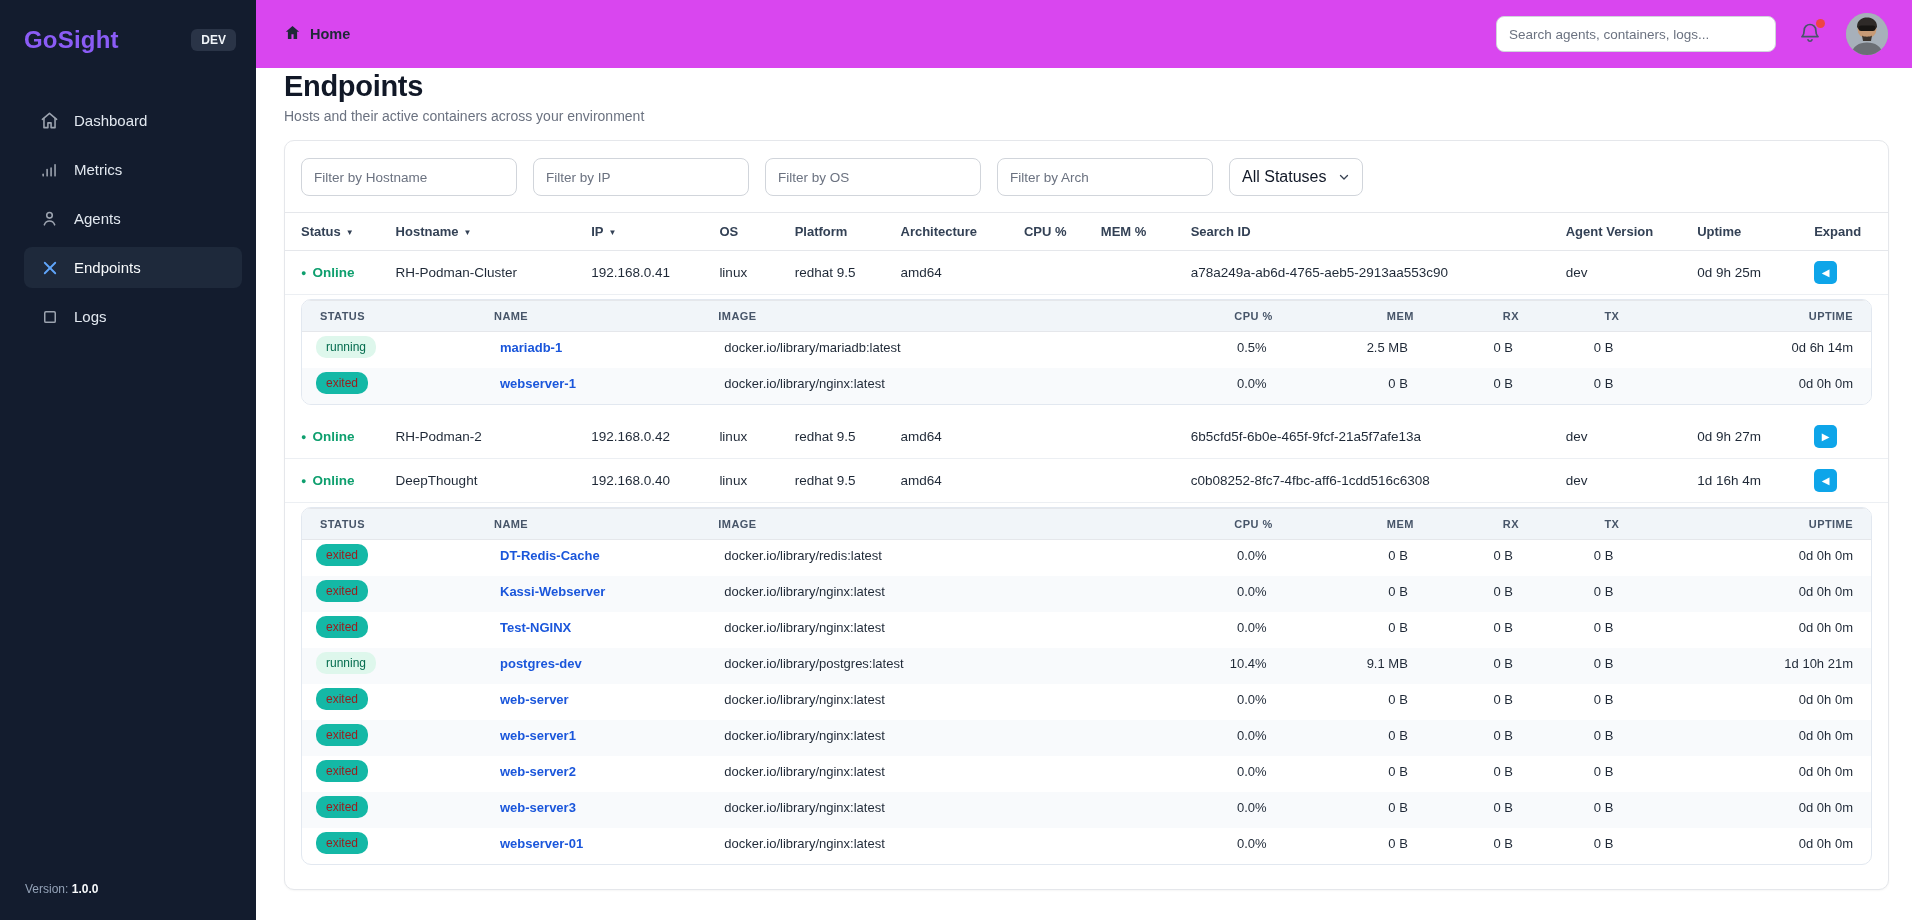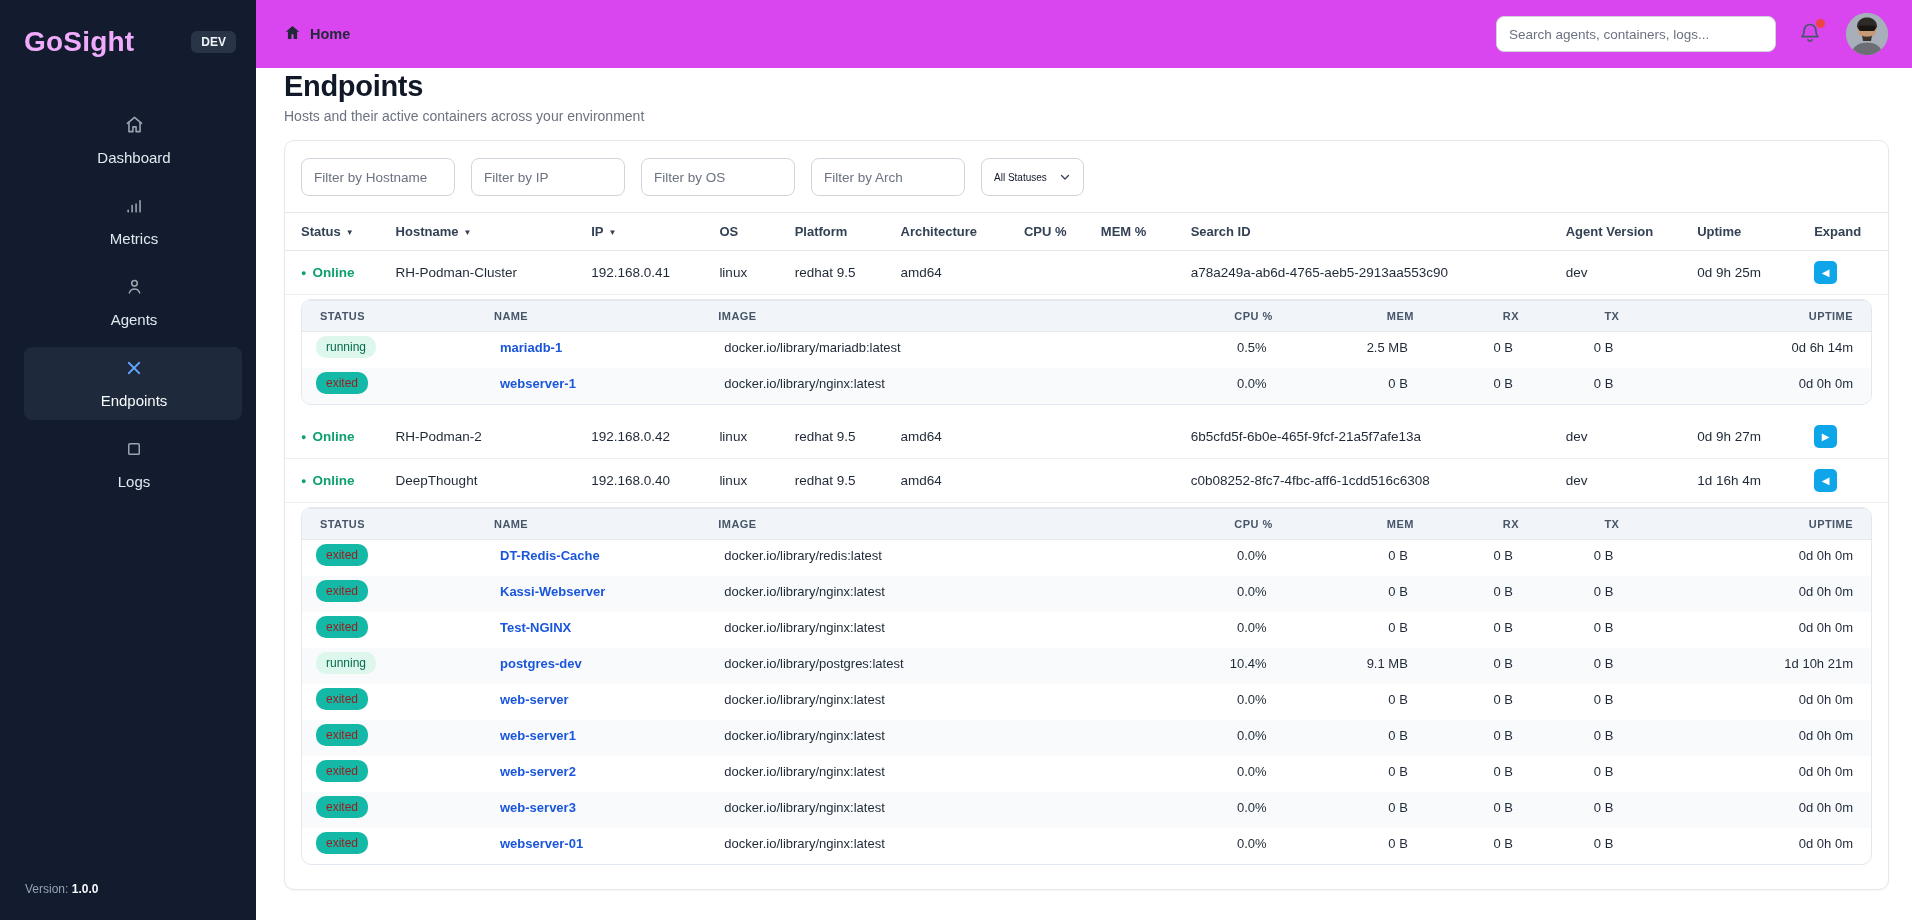--- a/index.html
+++ b/index.html
@@ -6,25 +6,25 @@
   html,body { width:1912px; height:920px; overflow:hidden; background:#fff;
     font-family:"Liberation Sans","DejaVu Sans",sans-serif; color:#1f2937; }
 
   
   .app { display:flex; width:100%; height:100%; }
   .sidebar { width:256px; height:100%; background:#131c2e; display:flex; flex-direction:column; flex-shrink:0; }
   .main { flex:1; display:flex; flex-direction:column; height:100%; overflow:hidden; }
 
   
   .brand-row { display:flex; align-items:center; justify-content:space-between; padding:26px 20px 10px 24px; }
-  .brand { color:#f0abfc; font-size:28px; font-weight:bold; letter-spacing:.2px; cursor:pointer; }
+  .brand { color:#8b5cf6; font-size:24px; font-weight:bold; letter-spacing:.2px; cursor:pointer; }
   .env-badge { background:#2a3447; color:#f1f5f9; font-size:12px; font-weight:bold; padding:4px 10px; border-radius:6px; }
   .nav { margin-top:36px; display:flex; flex-direction:column; gap:8px; padding:0 14px 0 24px; }
   .nav-item { display:flex; align-items:center; gap:15px; padding:11px 14px 11px 16px; border-radius:8px;
-    color:#e2e8f0; font-size:15px; cursor:pointer;flex-direction:column; }
+    color:#e2e8f0; font-size:15px; cursor:pointer; }
   .nav-item .nicon { width:19px; height:19px; display:inline-flex; align-items:center; justify-content:center; flex-shrink:0; }
   .nav-item.active { background:#1e293b; color:#f8fafc; }
   .nav-item svg { stroke:#9ca3af; }
   .nav-item.active svg { stroke:#60a5fa; }
   .sidebar-footer { margin-top:auto; padding:0 24px 24px 25px; font-size:12px; color:#94a3b8; }
   .sidebar-footer b { color:#f8fafc;text-align:center; }
 
   
   .topbar { height:68px; display:flex; align-items:center; justify-content:space-between; padding:0 24px 0 28px; background:#d946ef; flex-shrink:0; }
   .breadcrumb { display:flex; align-items:center; gap:9px; font-size:14.5px; font-weight:bold; color:#1f2937; cursor:pointer; }
@@ -38,25 +38,25 @@
 
   
   .page-head { padding:2px 24px 0 28px; }
   .page-title { font-size:29px; font-weight:800; color:#111827; letter-spacing:-.3px; }
   .page-sub { font-size:14px; color:#6b7280; margin-top:5px; }
 
   
   .card { margin:16px 23px 0 28px; background:#fff; border:1px solid #e5e7eb; border-radius:10px;
     box-shadow:0 1px 2px rgba(0,0,0,.04); padding-bottom:14px; }
   .filter-row { display:flex; align-items:center; gap:16px; padding:17px 16px 16px 16px; }
-  .filter-input { width:154px; height:38px; border:1px solid #d1d5db; border-radius:8px; padding:0 12px;
+  .filter-input { width:216px; height:38px; border:1px solid #d1d5db; border-radius:8px; padding:0 12px;
     font-size:13.5px; color:#111827; outline:none; font-family:inherit; }
   .filter-input::placeholder { color:#6b7280; }
   .status-select { height:38px; border:1px solid #d1d5db; border-radius:8px; padding:0 12px; display:flex;
-    align-items:center; gap:12px; font-size:10px; color:#111827; cursor:pointer; background:#fff; }
+    align-items:center; gap:12px; font-size:16px; color:#111827; cursor:pointer; background:#fff; }
 
   
   table.host-table { width:100%; border-collapse:collapse; }
   .host-table th { text-align:left; font-size:13px; font-weight:bold; color:#334155; padding:11px 8px;
     border-top:1px solid #e5e7eb; border-bottom:1px solid #e5e7eb; white-space:nowrap; }
   .host-table th:first-child { padding-left:16px; }
   .sort-icon::after { content:"▼"; font-size:8px; color:#334155; margin-left:5px; position:relative; top:-1px; }
   .host-table td { font-size:13.5px; color:#1f2937; padding:10px 8px; border-bottom:1px solid #eceff3; white-space:nowrap; }
   .host-table td:first-child { padding-left:16px; }
   .host-status { color:#0e9f6e; font-weight:600; }

